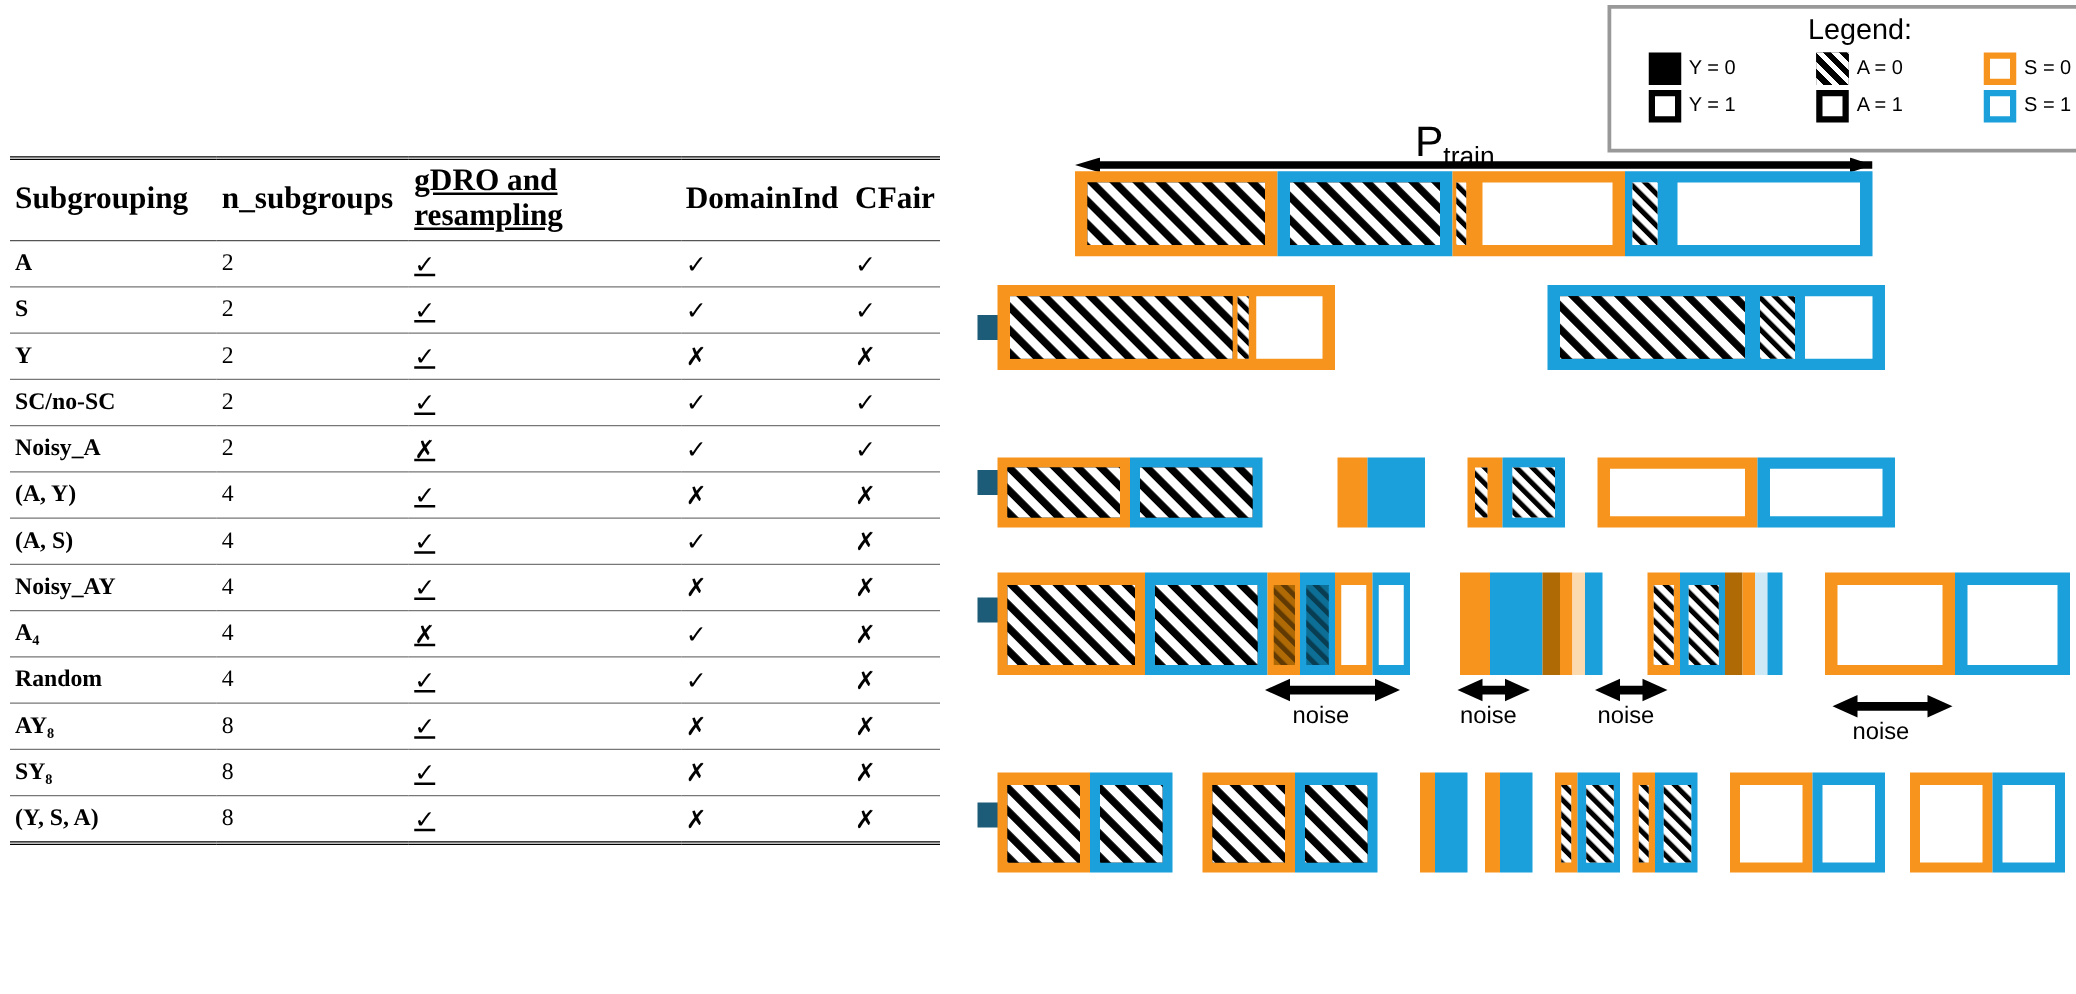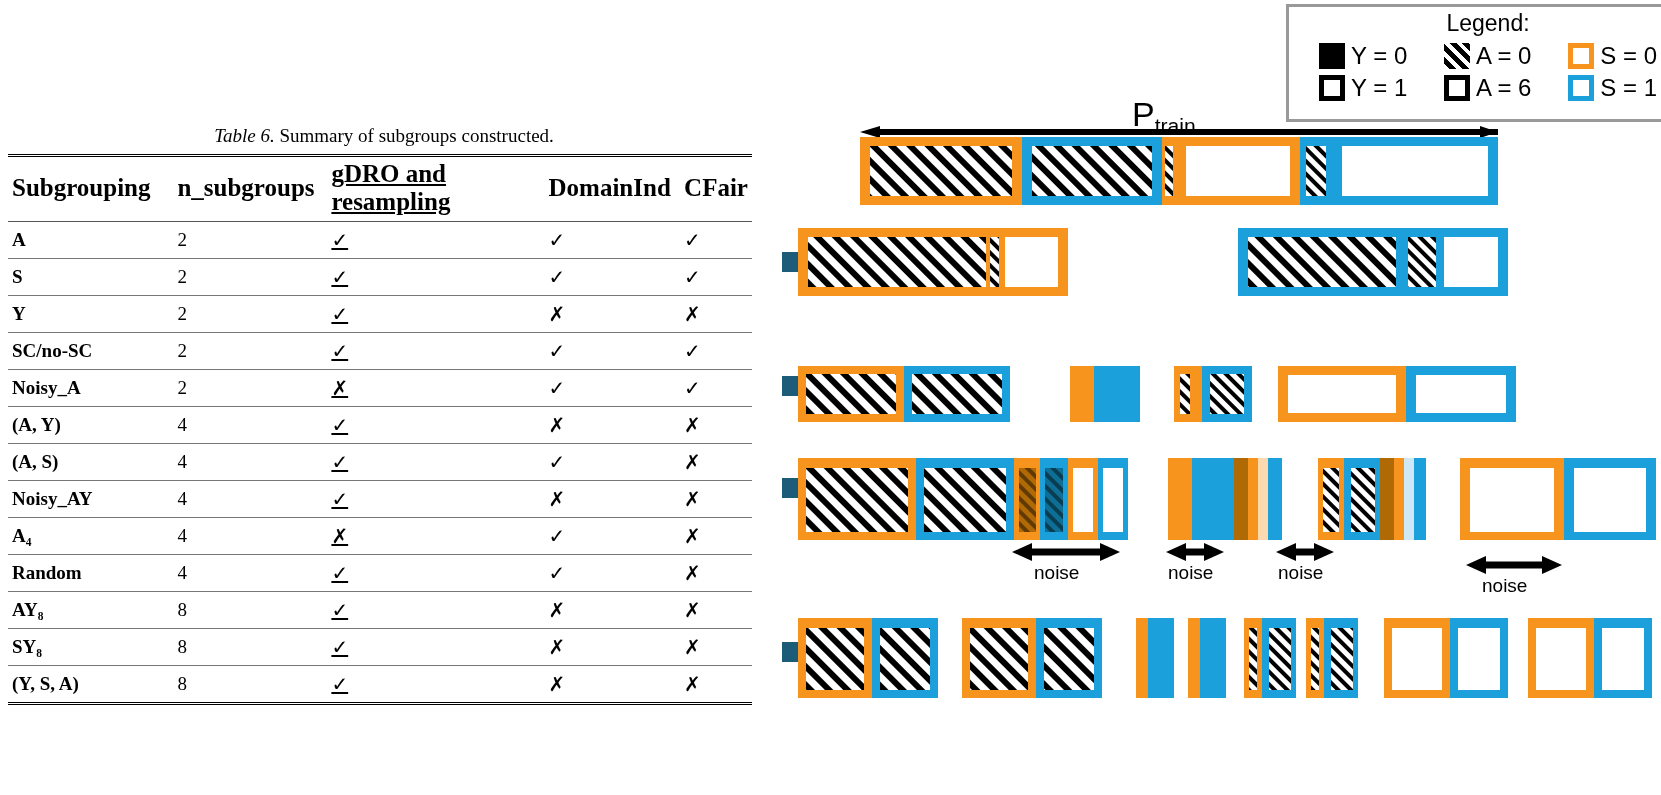--- a/index.html
+++ b/index.html
@@ -26,43 +26,40 @@
   #diagram{position:absolute;left:760px;top:0;width:901px;height:795px;}
 
   
   #legend{position:absolute;left:526px;top:4px;width:384px;height:118px;
           border:3px solid #999;background:#fff;box-sizing:border-box;
           font-family:"Liberation Sans",sans-serif;padding-left:20px;}
   #legend .lg-title{text-align:center;font-size:23px;margin-top:3px;}
   #legend .lg-rows{padding:1px 10px 0 10px;}
   #legend .lg-row{display:flex;align-items:center;justify-content:space-between;margin-top:4px;}
   #legend .lg-item{display:flex;align-items:center;gap:6px;}
-  #legend .lg-lab{font-size:24px;white-space:nowrap;}
+  #legend .lg-lab{font-size:16px;white-space:nowrap;}
   .sw{width:26px;height:26px;box-sizing:border-box;flex:0 0 auto;}
   .sw-black{background:#000;}
   .sw-hatch{background:#000;
      background-image:repeating-linear-gradient(45deg,#fff 0 4px,#000 4px 9px);}
   .sw-orange{border:5px solid #F7941D;background:#fff;}
   .sw-blue{border:5px solid #1BA0DB;background:#fff;}
   .sw-wb{border:5px solid #000;background:#fff;}
 
   
   #ptrain-label{position:absolute;left:372px;top:95px;font-size:34px;
        font-family:"Liberation Sans",sans-serif;}
   #ptrain-label .sb{font-size:0.62em;vertical-align:-0.35em;}
   #ptrain-arrow{position:absolute;left:100px;top:126px;width:638px;height:12px;}
   .noise-lab{position:absolute;font-size:19px;font-family:"Liberation Sans",sans-serif;}
 </style>
 </head>
 <body>
 
 <div id="table-panel">
-  <div id="table-caption">
-    <span class="cap-it">Table 6.</span><span> Summary of subgroups constructed.</span>
-  </div>
   <table class="tbl">
     <thead>
       <tr class="hdr">
         <th class="col-a">Subgrouping</th>
         <th class="col-b">n_subgroups</th>
         <th class="col-c">gDRO and resampling</th>
         <th class="col-d">DomainInd</th>
         <th class="col-e">CFair</th>
       </tr>
     </thead>
@@ -181,21 +178,21 @@
           <span class="lg-lab">S = 0</span>
         </div>
       </div>
       <div class="lg-row">
         <div class="lg-item">
           <span class="sw sw-wb"></span>
           <span class="lg-lab">Y = 1</span>
         </div>
         <div class="lg-item">
           <span class="sw sw-wb"></span>
-          <span class="lg-lab">A = 6</span>
+          <span class="lg-lab">A = 1</span>
         </div>
         <div class="lg-item">
           <span class="sw sw-blue"></span>
           <span class="lg-lab">S = 1</span>
         </div>
       </div>
     </div>
   </div>
 
   <div id="ptrain-label">

